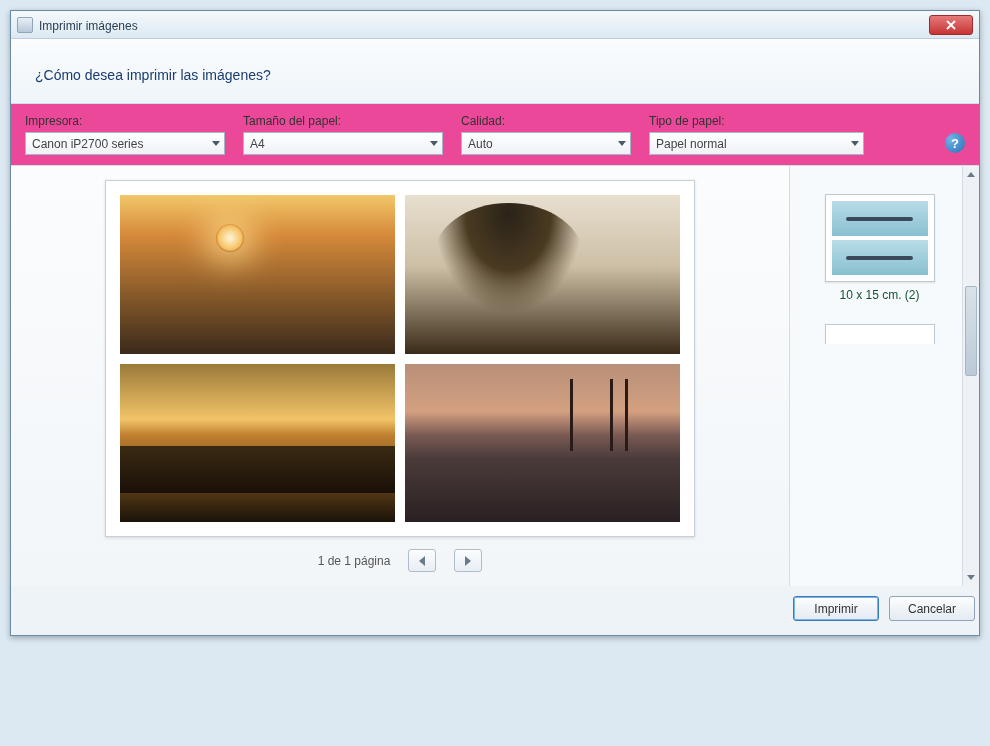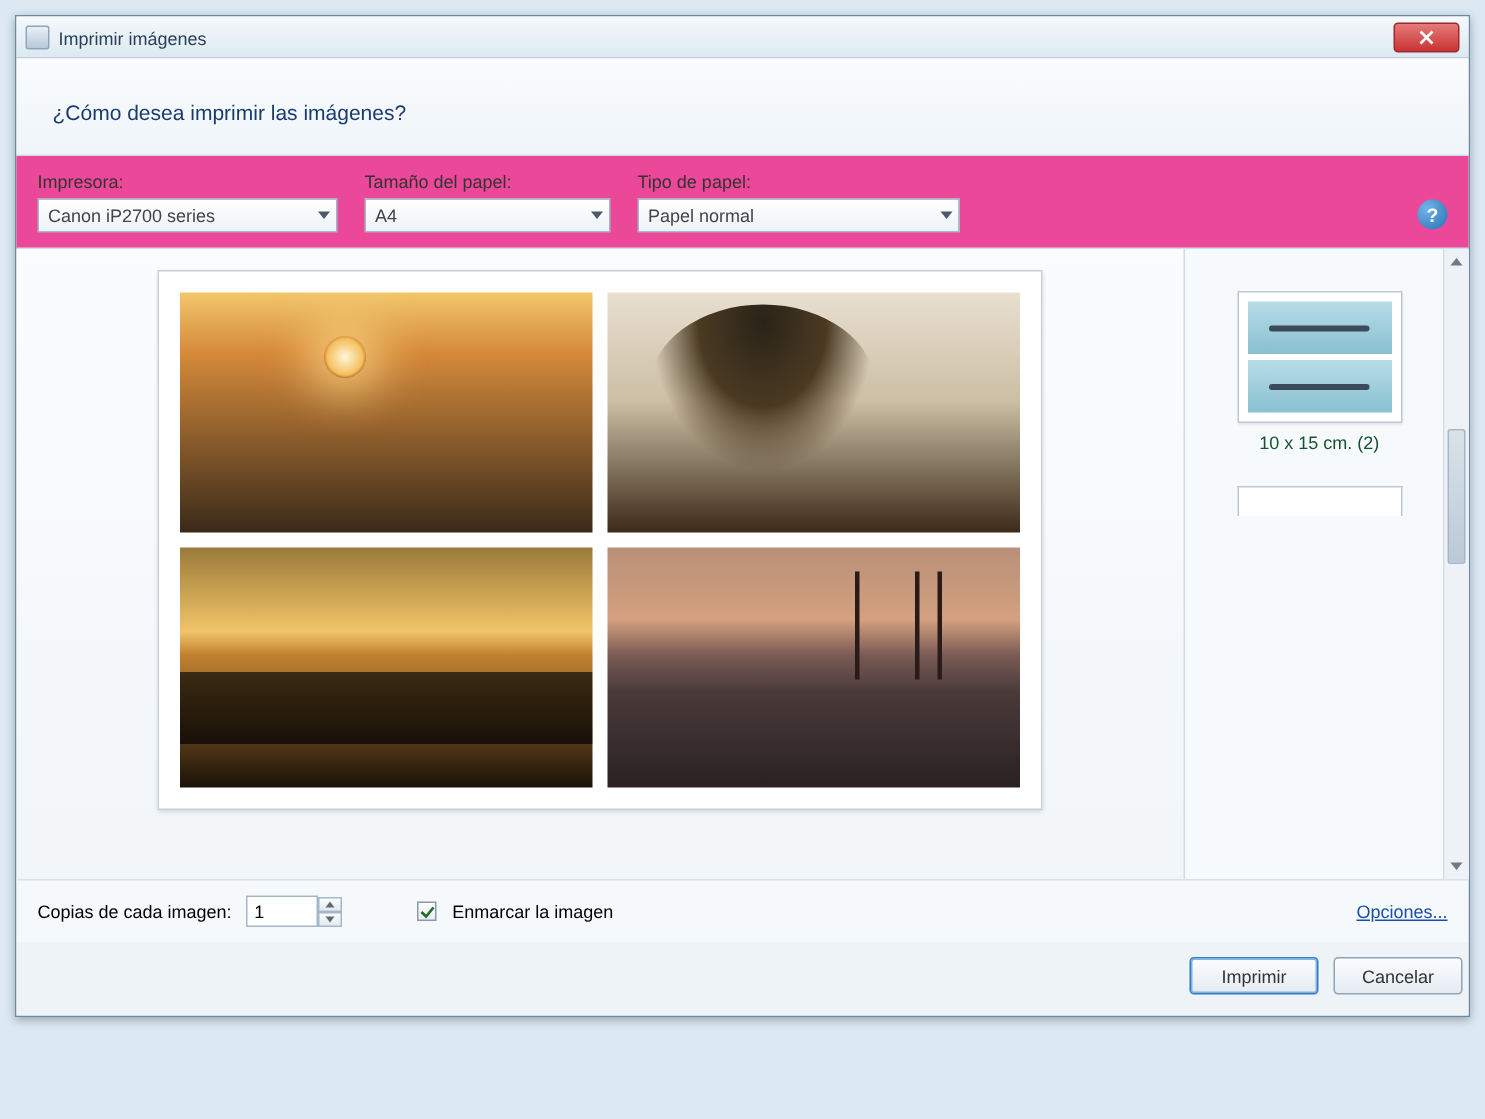--- a/index.html
+++ b/index.html
@@ -10,21 +10,21 @@
 .title-icon{width:16px;height:16px;background:linear-gradient(#e8f0f8,#b8c8d8);border:1px solid #8fa5b8;border-radius:2px}
 .close-btn{width:44px;height:20px;background:linear-gradient(#e67a7a,#c73434);border:1px solid #9c2a2a;border-radius:3px;display:flex;align-items:center;justify-content:center;color:#fff;font-weight:bold;cursor:pointer}
 .close-btn svg{width:10px;height:10px}
 .header-area{background:linear-gradient(#fafcfe,#eff5f9);padding:28px 24px 20px;border-bottom:1px solid #d0dce6}
 .header-area h1{font-size:14px;color:#1a3b6e;font-weight:normal}
 .options-row{display:flex;align-items:flex-end;gap:18px;padding:10px 14px;background:#ec4899;border-bottom:1px solid #d0dce6}
 .opt{display:flex;flex-direction:column;gap:4px}
 .opt label{color:#333}
 .dropdown{height:23px;border:1px solid #a4b7c9;background:linear-gradient(#fff,#eef2f6);display:flex;align-items:center;justify-content:space-between;padding:0 4px 0 6px;cursor:pointer;color:#444}
 .dropdown .arrow{width:0;height:0;border-left:4px solid transparent;border-right:4px solid transparent;border-top:5px solid #4a5a6a}
-.opt-printer{width:200px}.opt-paper{width:164px}.opt-quality{width:170px}.opt-type{width:215px}
+.opt-printer{width:200px}.opt-paper{width:200px}.opt-quality{width:170px}.opt-type{width:215px}
 .help-icon{margin-left:auto;width:20px;height:20px;border-radius:50%;background:radial-gradient(circle at 30% 30%,#6fb4e8,#2a6fb4);color:#fff;display:flex;align-items:center;justify-content:center;font-weight:bold;font-size:13px;cursor:pointer;margin-bottom:2px}
 .main-area{display:flex;height:420px;background:linear-gradient(#fbfcfd,#f2f6f9)}
 .preview-pane{flex:1;display:flex;flex-direction:column;align-items:center;padding:14px}
 .page{width:590px;height:360px;background:#fff;border:1px solid #c7d0d8;box-shadow:0 1px 3px rgba(0,0,0,.12);display:grid;grid-template-columns:1fr 1fr;grid-template-rows:1fr 1fr;gap:10px;padding:14px}
 .photo{width:100%;height:100%;background:#555;position:relative;overflow:hidden}
 .photo.p1{background:linear-gradient(to bottom,#f2c76a 0%,#d68a3a 25%,#3a2a1a 100%)}
 .photo.p1::after{content:"";position:absolute;left:35%;top:18%;width:28px;height:28px;border-radius:50%;background:radial-gradient(circle,#fff6d8,#f4c060 60%,transparent 70%);box-shadow:0 0 30px 12px rgba(255,220,140,.7)}
 .photo.p2{background:linear-gradient(to bottom,#e8dfcf 0%,#cdbfa5 45%,#3a2a18 100%)}
 .photo.p2::before{content:"";position:absolute;left:10%;top:5%;width:55%;height:70%;background:radial-gradient(ellipse at 50% 10%,#2a2318 0%,#4a3a22 40%,transparent 70%);border-radius:50% 50% 0 0}
 .photo.p3{background:linear-gradient(to bottom,#9a7a3a 0%,#f2c468 35%,#c08030 45%,#1a1208 100%)}
@@ -97,36 +97,52 @@
       </div>
     </div>
     <div class="opt">
       <label>Tamaño del papel:</label>
       <div class="dropdown opt-paper">
         <span>A4</span>
         <div class="arrow"></div>
       </div>
     </div>
     <div class="opt">
+      <label>Calidad:</label>
+      <div class="dropdown opt-quality">
+        <span>Auto</span>
+        <div class="arrow"></div>
+      </div>
+    </div>
+    <div class="opt">
       <label>Tipo de papel:</label>
       <div class="dropdown opt-type">
         <span>Papel normal</span>
         <div class="arrow"></div>
       </div>
     </div>
     <div class="help-icon">?</div>
   </div>
 
   <div class="main-area">
     <div class="preview-pane">
       <div class="page">
         <div class="photo p1"></div>
         <div class="photo p2"></div>
         <div class="photo p3"></div>
         <div class="photo p4"></div>
+      </div>
+      <div class="pager">
+        <span>1 de 1 página</span>
+        <div class="nav-btn prev">
+            <div class="tri"></div>
+          </div>
+        <div class="nav-btn next">
+            <div class="tri"></div>
+          </div>
       </div>
     </div>
 
     <div class="layouts-pane">
       <div class="layout-item">
         <div class="layout-thumb two">
           <div class="mini"></div>
             <div class="mini"></div>
         </div>
         <div class="cap">10 x 15 cm. (2)</div>
@@ -139,42 +155,20 @@
             <div></div>
           </div>
         <div class="thumb"></div>
         <div class="arr down">
             <div></div>
           </div>
       </div>
     </div>
   </div>
 
-  <div class="footer-row">
-    <span>Copias de cada imagen:</span>
-    <div class="spinner">
-      <input type="text" value="1" style="">
-      <div class="spins">
-        <div class="sp up">
-            <div></div>
-          </div>
-        <div class="sp down">
-            <div></div>
-          </div>
-      </div>
-    </div>
-    <div style="width:30px"></div>
-    <div class="chk">
-      <svg viewBox="0 0 10 10">
-          <path d="M1 5 L4 8 L9 2" stroke="#2a6a2a" stroke-width="1.8" fill="none"></path>
-        </svg>
-    </div>
-    <span>Enmarcar la imagen</span>
-    <span class="options-link">Opciones...</span>
-  </div>
 
   <div class="button-row">
     <div class="btn default">
         <span>Imprimir</span>
       </div>
     <div class="btn">
         <span>Cancelar</span>
       </div>
   </div>
 

